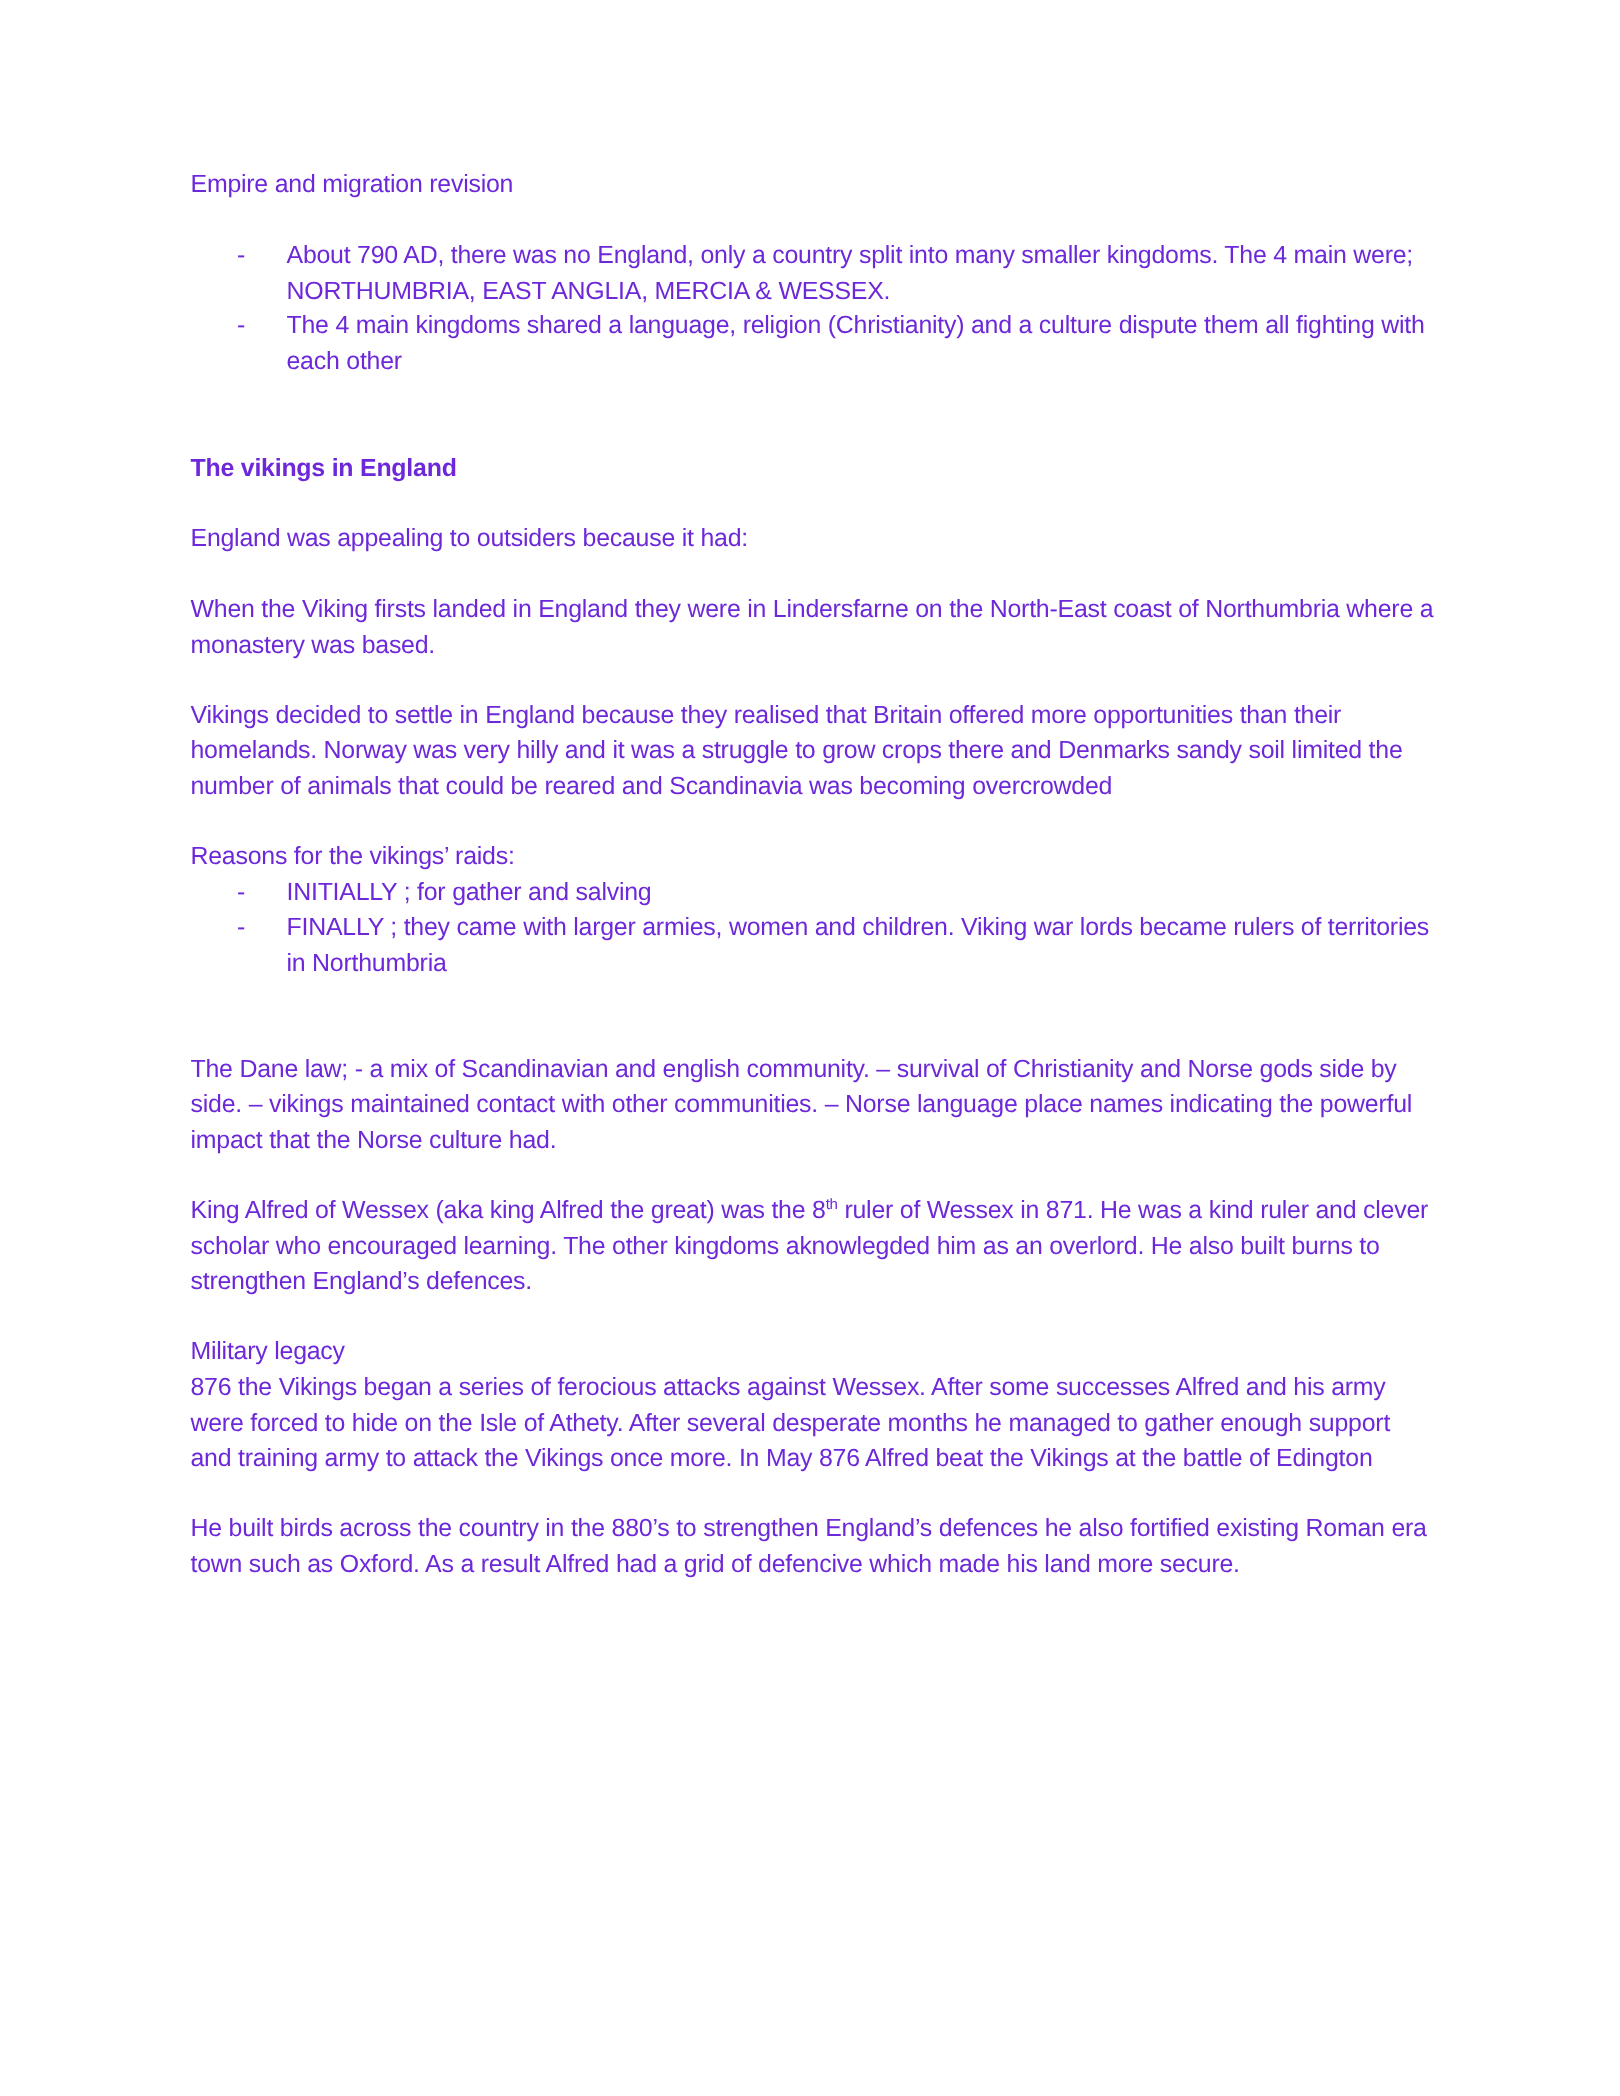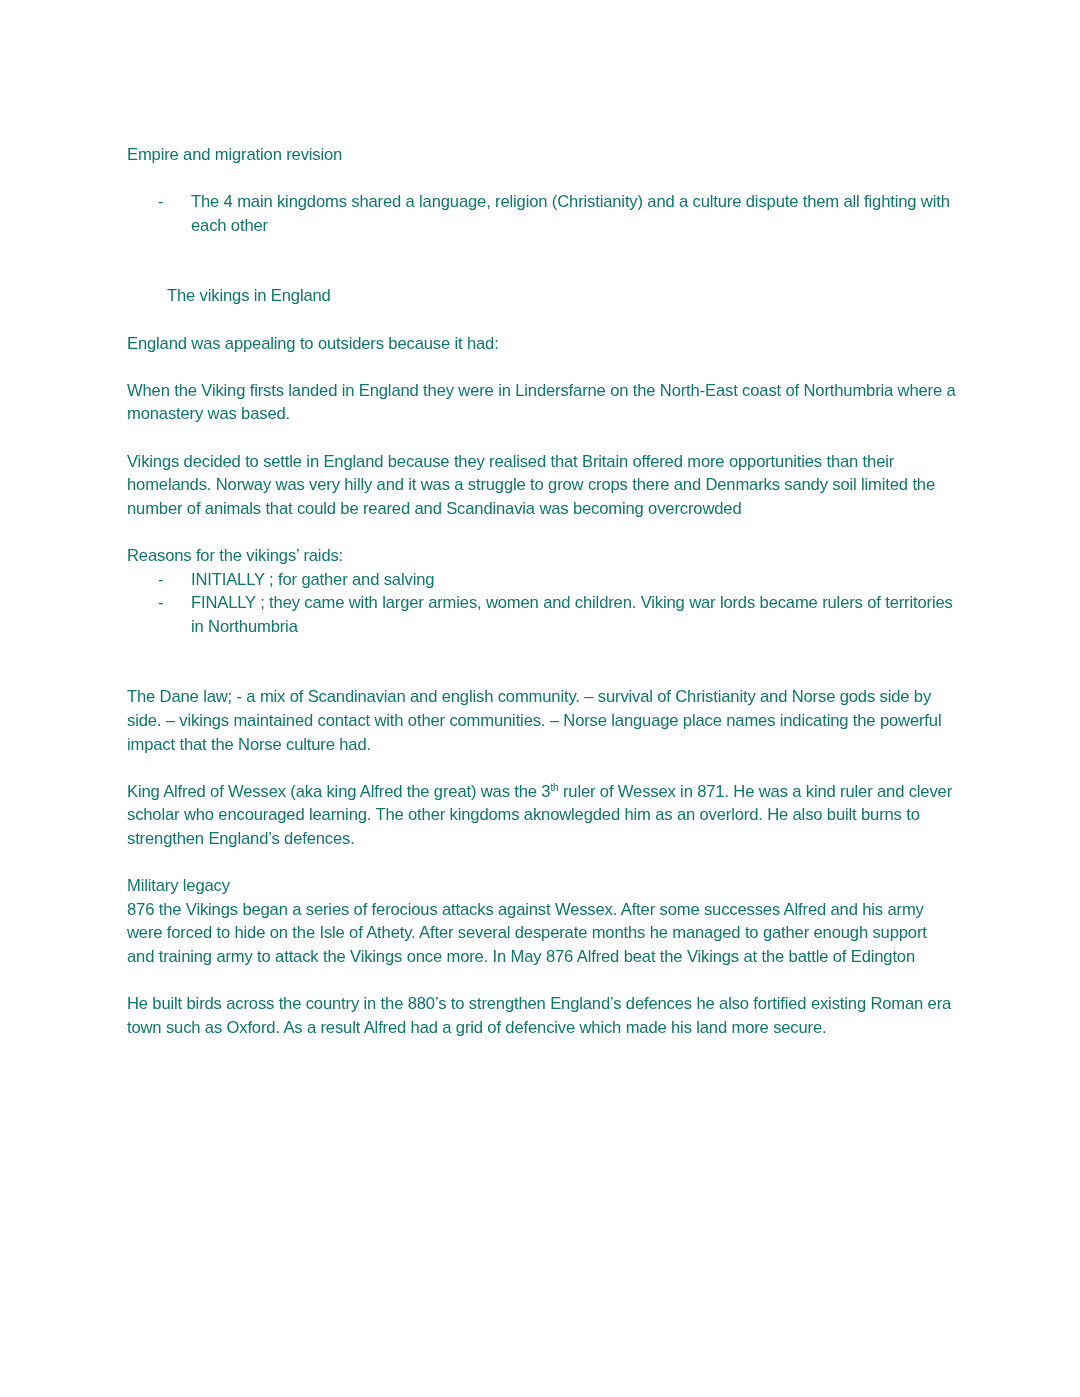--- a/index.html
+++ b/index.html
@@ -1,41 +1,42 @@
 <!DOCTYPE html>
 <html><head>
   <meta charset="utf-8">
   <style>
     html, body { margin: 0; padding: 0; background: #ffffff; }
     body { width: 1080px; height: 1397px; position: relative; overflow: hidden; }
     .page {
-      position: absolute; left: 127px; top: 143px; width: 830px;
+      position: absolute; left: 127px; top: 111px; width: 830px;
       font-family: "Liberation Sans", sans-serif;
-      font-size: 16.6px; line-height: 23.6px; color: #0f766e;
+      font-size: 16.6px; line-height: 23.6px; color: #6d28d9;
       letter-spacing: -0.15px;
     }
     p { margin: 0; }
     .gap-s { height: 23.6px; }
     .gap-m { height: 47px; }
-    .bold { font-weight: normal; margin-left: 40px; }
+    .bold { font-weight: bold; }
     ul.dash { list-style: none; margin: 0; padding: 0; }
     ul.dash li { position: relative; padding-left: 64px; }
     ul.dash li::before {
       content: "-"; position: absolute; left: 31px; top: 0;
     }
     sup { font-size: 10px; line-height: 0; vertical-align: 6px; }
   </style>
 </head>
 <body>
 
 <div class="page">
   <p>Empire and migration revision</p>
   <div class="gap-s"></div>
 
   <ul class="dash">
+    <li>About 790 AD, there was no England, only a country split into many smaller kingdoms. The 4 main were; NORTHUMBRIA, EAST ANGLIA, MERCIA &amp; WESSEX.</li>
     <li>The 4 main kingdoms shared a language, religion (Christianity) and a culture dispute them all fighting with each other</li>
   </ul>
 
   <div class="gap-m"></div>
 
   <p class="bold">The vikings in England</p>
   <div class="gap-s"></div>
 
   <p>England was appealing to outsiders because it had:</p>
   <div class="gap-s"></div>
@@ -51,21 +52,21 @@
     <li>INITIALLY ; for gather and salving</li>
     <li>FINALLY ; they came with larger armies, women and children. Viking war lords became rulers of territories in Northumbria</li>
   </ul>
   <div class="gap-s"></div>
 
   <div class="gap-s"></div>
 
   <p>The Dane law; - a mix of Scandinavian and english community. – survival of Christianity and Norse gods side by side. – vikings maintained contact with other communities. – Norse language place names indicating the powerful impact that the Norse culture had.</p>
   <div class="gap-s"></div>
 
-  <p><span>King Alfred of Wessex (aka king Alfred the great) was the 3</span><sup>th</sup><span> ruler of Wessex in 871. He was a kind ruler and clever scholar who encouraged learning. The other kingdoms aknowlegded him as an overlord. He also built burns to strengthen England’s defences.</span></p>
+  <p><span>King Alfred of Wessex (aka king Alfred the great) was the 8</span><sup>th</sup><span> ruler of Wessex in 871. He was a kind ruler and clever scholar who encouraged learning. The other kingdoms aknowlegded him as an overlord. He also built burns to strengthen England’s defences.</span></p>
   <div class="gap-s"></div>
 
   <p>Military legacy</p>
   <p>876 the Vikings began a series of ferocious attacks against Wessex. After some successes Alfred and his army were forced to hide on the Isle of Athety. After several desperate months he managed to gather enough support and training army to attack the Vikings once more. In May 876 Alfred beat the Vikings at the battle of Edington</p>
   <div class="gap-s"></div>
 
   <p>He built birds across the country in the 880’s to strengthen England’s defences he also fortified existing Roman era town such as Oxford. As a result Alfred had a grid of defencive which made his land more secure.</p>
 </div>
 
 </body></html>

